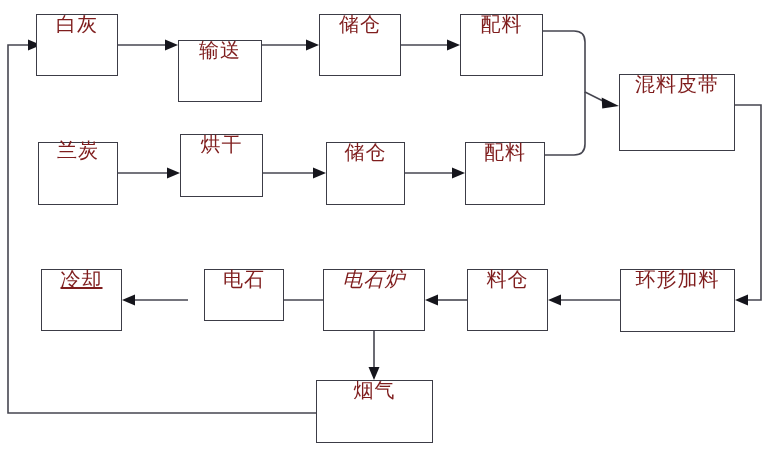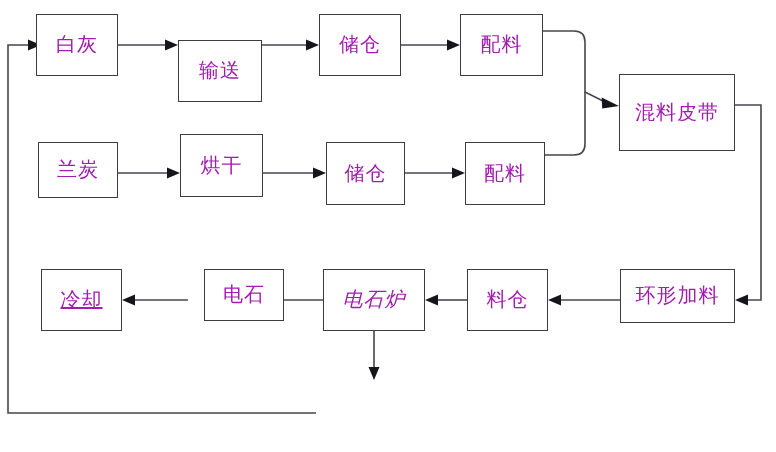--- a/index.html
+++ b/index.html
@@ -17,23 +17,23 @@
     height: 452px;
     background: #ffffff;
     overflow: hidden;
   }
   .node {
     position: absolute;
     box-sizing: border-box;
     background: #ffffff;
     border: 1.4px solid #3c3c46;
     display: flex;
-    align-items: center;
+    align-items: flex-start;
     justify-content: center;
-    color: #a21caf;
+    color: #7f1d1d;
     font-size: 20px;
     letter-spacing: 1px;
     line-height: 1;
     white-space: nowrap;
     user-select: none;
   }
   .node .label {
     display: block;
     transform: translateY(-1px);
   }
@@ -148,21 +148,21 @@
   <div class="node" style="left:319px;top:14px;width:82px;height:62px;">
     <span class="label">储仓</span>
   </div>
   <div class="node" style="left:460px;top:14px;width:83px;height:62px;">
     <span class="label">配料</span>
   </div>
   <div class="node" style="left:619px;top:74px;width:116px;height:77px;">
     <span class="label">混料皮带</span>
   </div>
 
-  <div class="node" style="left:38px;top:142px;width:80px;height:56px;">
+  <div class="node" style="left:38px;top:142px;width:80px;height:63px;font-family:Liberation Mono, monospace;">
     <span class="label">兰炭</span>
   </div>
   <div class="node" style="left:180px;top:134px;width:83px;height:63px;">
     <span class="label">烘干</span>
   </div>
   <div class="node" style="left:326px;top:142px;width:79px;height:63px;">
     <span class="label">储仓</span>
   </div>
   <div class="node" style="left:465px;top:142px;width:80px;height:63px;">
     <span class="label">配料</span>
@@ -173,18 +173,21 @@
   </div>
   <div class="node" style="left:204px;top:269px;width:80px;height:52px;">
     <span class="label">电石</span>
   </div>
   <div class="node" style="left:323px;top:269px;width:102px;height:62px;font-style:italic;">
     <span class="label">电石炉</span>
   </div>
   <div class="node" style="left:467px;top:269px;width:81px;height:62px;">
     <span class="label">料仓</span>
   </div>
-  <div class="node" style="left:620px;top:269px;width:115px;height:54px;">
+  <div class="node" style="left:620px;top:269px;width:115px;height:63px;">
     <span class="label">环形加料</span>
   </div>
 
+  <div class="node" style="left:316px;top:380px;width:117px;height:63px;">
+    <span class="label">烟气</span>
+  </div>
 
 </div>
 
 </body></html>

